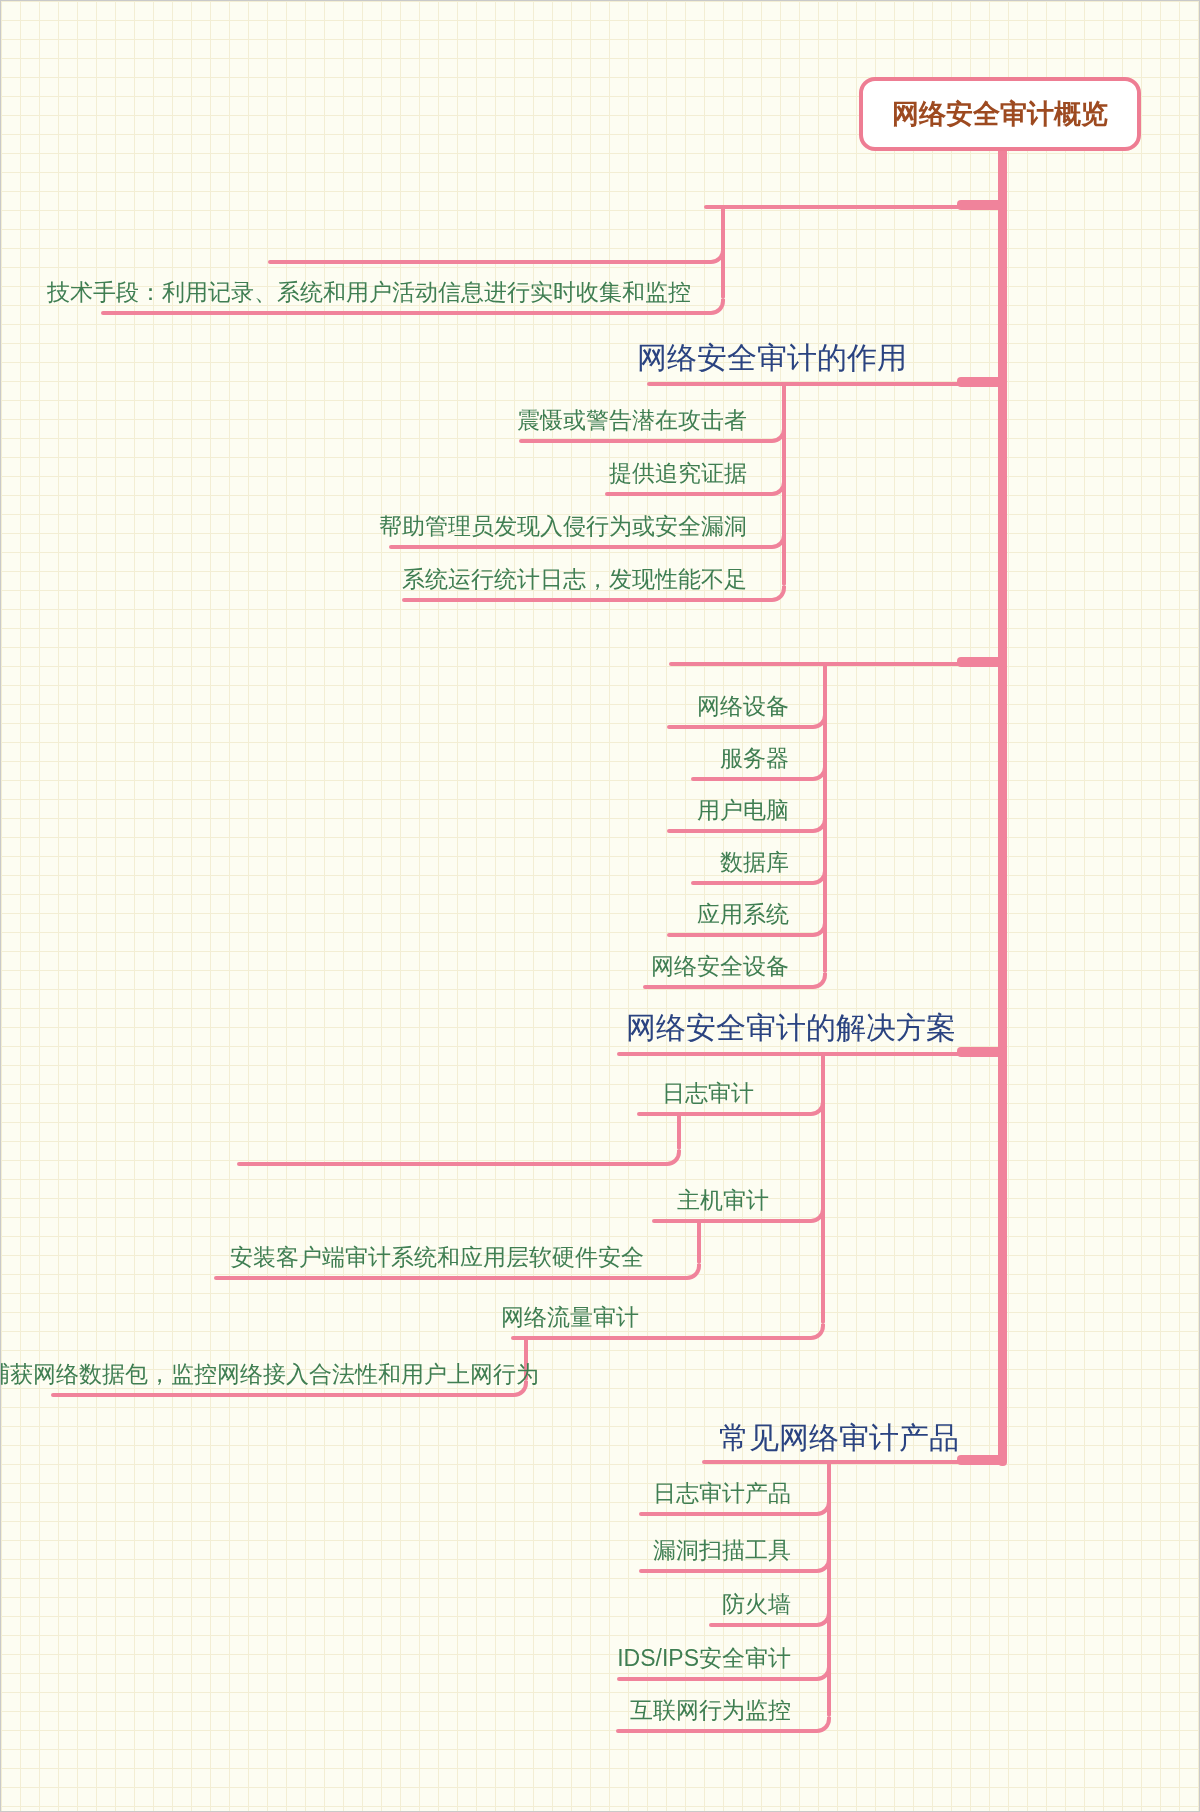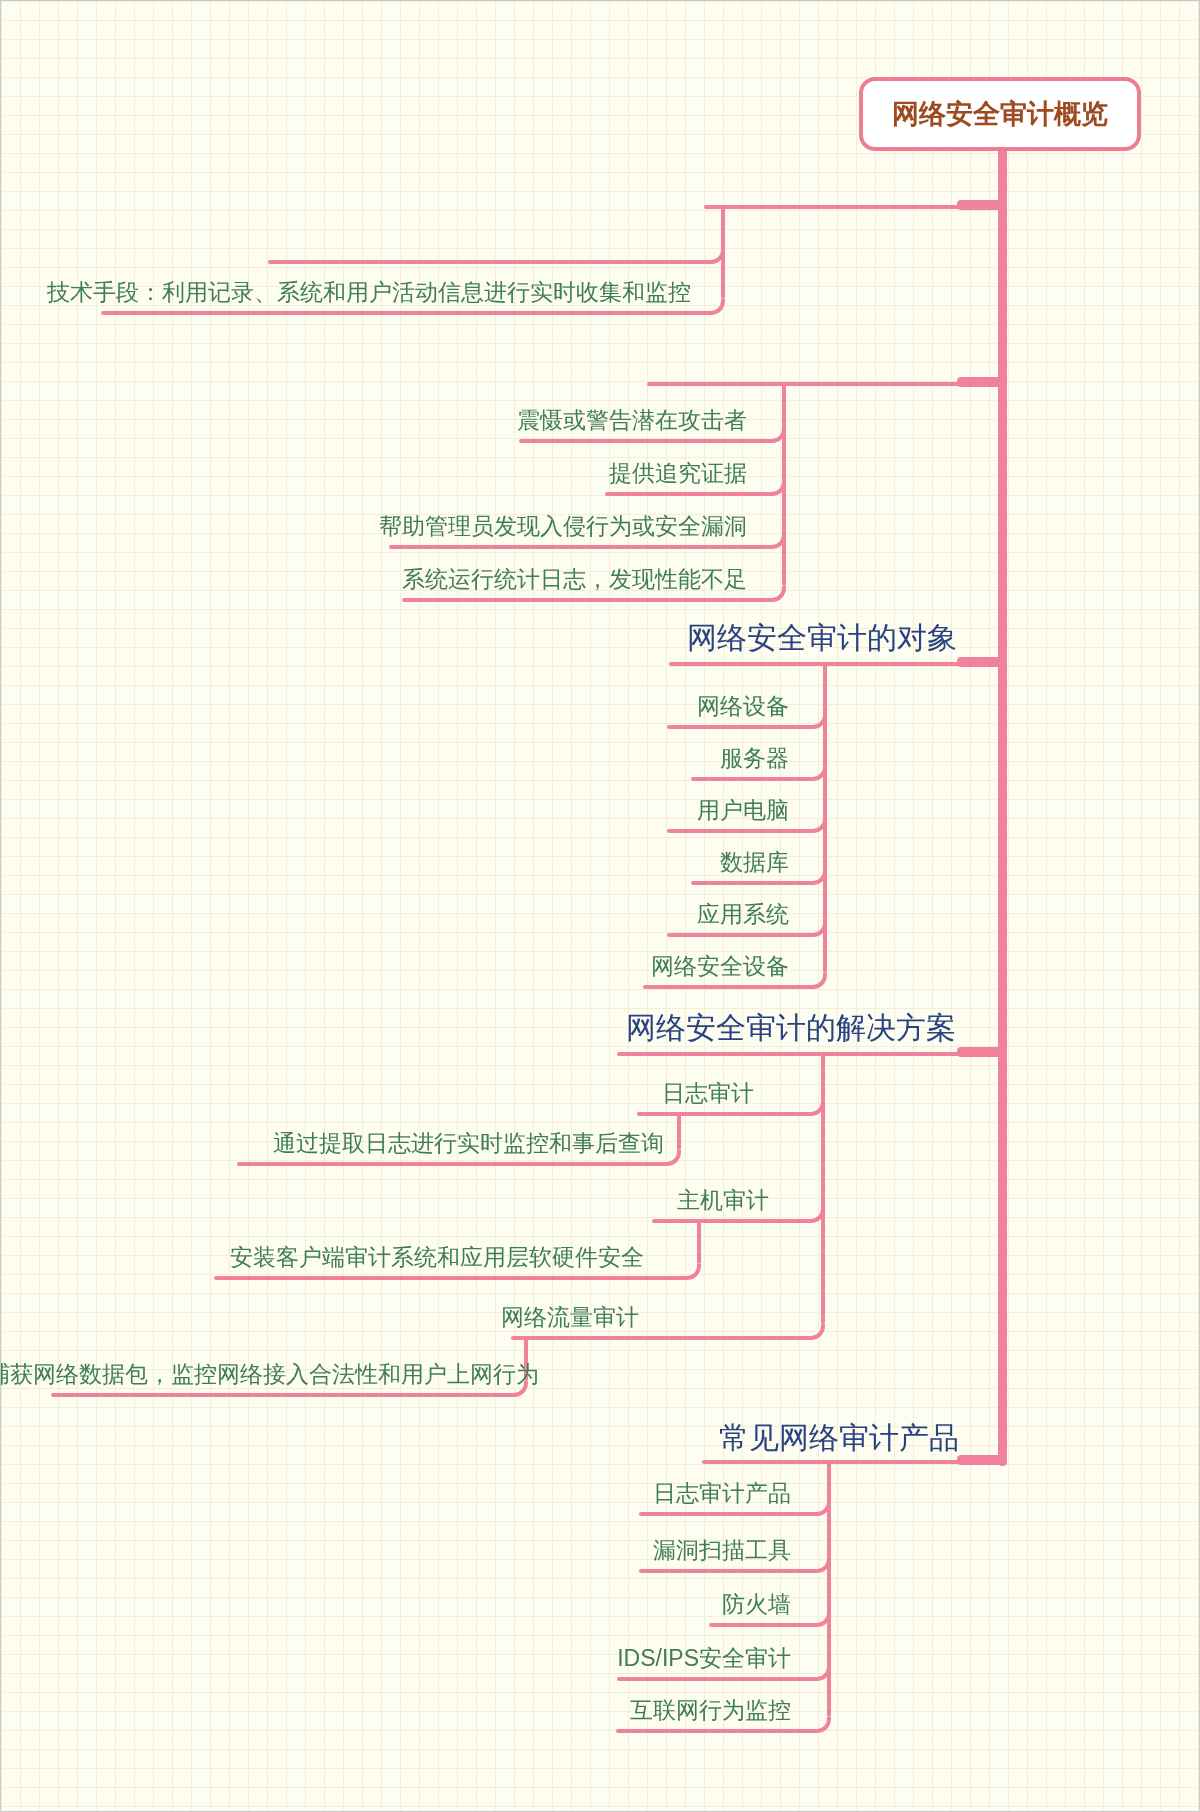--- a/index.html
+++ b/index.html
@@ -71,41 +71,41 @@
   <div class="jx" style="left:956px;top:199px;"></div>
   <div class="vt" style="left:720px;top:206px;height:92px;"></div>
 
   <div class="ul" style="left:267px;top:259px;width:441px;"></div>
   <div class="cor" style="left:706px;top:247px;"></div>
 
   <div class="c" style="right:508px;top:276px;">技术手段：利用记录、系统和用户活动信息进行实时收集和监控</div>
   <div class="ul" style="left:100px;top:310px;width:608px;"></div>
   <div class="cor" style="left:706px;top:298px;"></div>
 
+  <div class="t" style="right:292px;top:337px;">网络安全审计的作用</div>
   <div class="ul" style="left:646px;top:381px;width:356px;"></div>
   <div class="jx" style="left:956px;top:376px;"></div>
   <div class="vt" style="left:781px;top:383px;height:202px;"></div>
 
   <div class="c" style="right:452px;top:404px;">震慑或警告潜在攻击者</div>
   <div class="ul" style="left:518px;top:438px;width:251px;"></div>
   <div class="cor" style="left:767px;top:426px;"></div>
 
   <div class="c" style="right:452px;top:457px;">提供追究证据</div>
   <div class="ul" style="left:604px;top:491px;width:165px;"></div>
   <div class="cor" style="left:767px;top:479px;"></div>
 
   <div class="c" style="right:452px;top:510px;">帮助管理员发现入侵行为或安全漏洞</div>
   <div class="ul" style="left:388px;top:544px;width:381px;"></div>
   <div class="cor" style="left:767px;top:532px;"></div>
 
   <div class="c" style="right:452px;top:563px;">系统运行统计日志，发现性能不足</div>
   <div class="ul" style="left:401px;top:597px;width:368px;"></div>
   <div class="cor" style="left:767px;top:585px;"></div>
 
-  <div class="t" style="right:242px;top:617px;">网络安全审计的对象</div>
   <div class="ul" style="left:668px;top:661px;width:334px;"></div>
   <div class="jx" style="left:956px;top:656px;"></div>
   <div class="vt" style="left:822px;top:663px;height:309px;"></div>
 
   <div class="c" style="right:410px;top:690px;">网络设备</div>
   <div class="ul" style="left:666px;top:724px;width:144px;"></div>
   <div class="cor" style="left:808px;top:712px;"></div>
 
   <div class="c" style="right:410px;top:742px;">服务器</div>
   <div class="ul" style="left:690px;top:776px;width:120px;"></div>
@@ -130,21 +130,20 @@
   <div class="t" style="right:243px;top:1007px;margin-left:14px;">网络安全审计的解决方案</div>
   <div class="ul" style="left:616px;top:1051px;width:386px;"></div>
   <div class="jx" style="left:956px;top:1046px;"></div>
   <div class="vt" style="left:820px;top:1053px;height:270px;"></div>
 
   <div class="c" style="right:445px;top:1077px;">日志审计</div>
   <div class="ul" style="left:636px;top:1111px;width:172px;"></div>
   <div class="cor" style="left:806px;top:1099px;"></div>
   <div class="vt" style="left:676px;top:1113px;height:36px;"></div>
 
-  <div class="c" style="right:535px;top:1127px;">通过提取日志进行实时监控和事后查询</div>
   <div class="ul" style="left:236px;top:1161px;width:428px;"></div>
   <div class="cor" style="left:662px;top:1149px;"></div>
 
   <div class="c" style="right:430px;top:1184px;">主机审计</div>
   <div class="ul" style="left:651px;top:1218px;width:157px;"></div>
   <div class="cor" style="left:806px;top:1206px;"></div>
   <div class="vt" style="left:696px;top:1220px;height:43px;"></div>
 
   <div class="c" style="right:555px;top:1241px;">安装客户端审计系统和应用层软硬件安全</div>
   <div class="ul" style="left:213px;top:1275px;width:471px;"></div>

